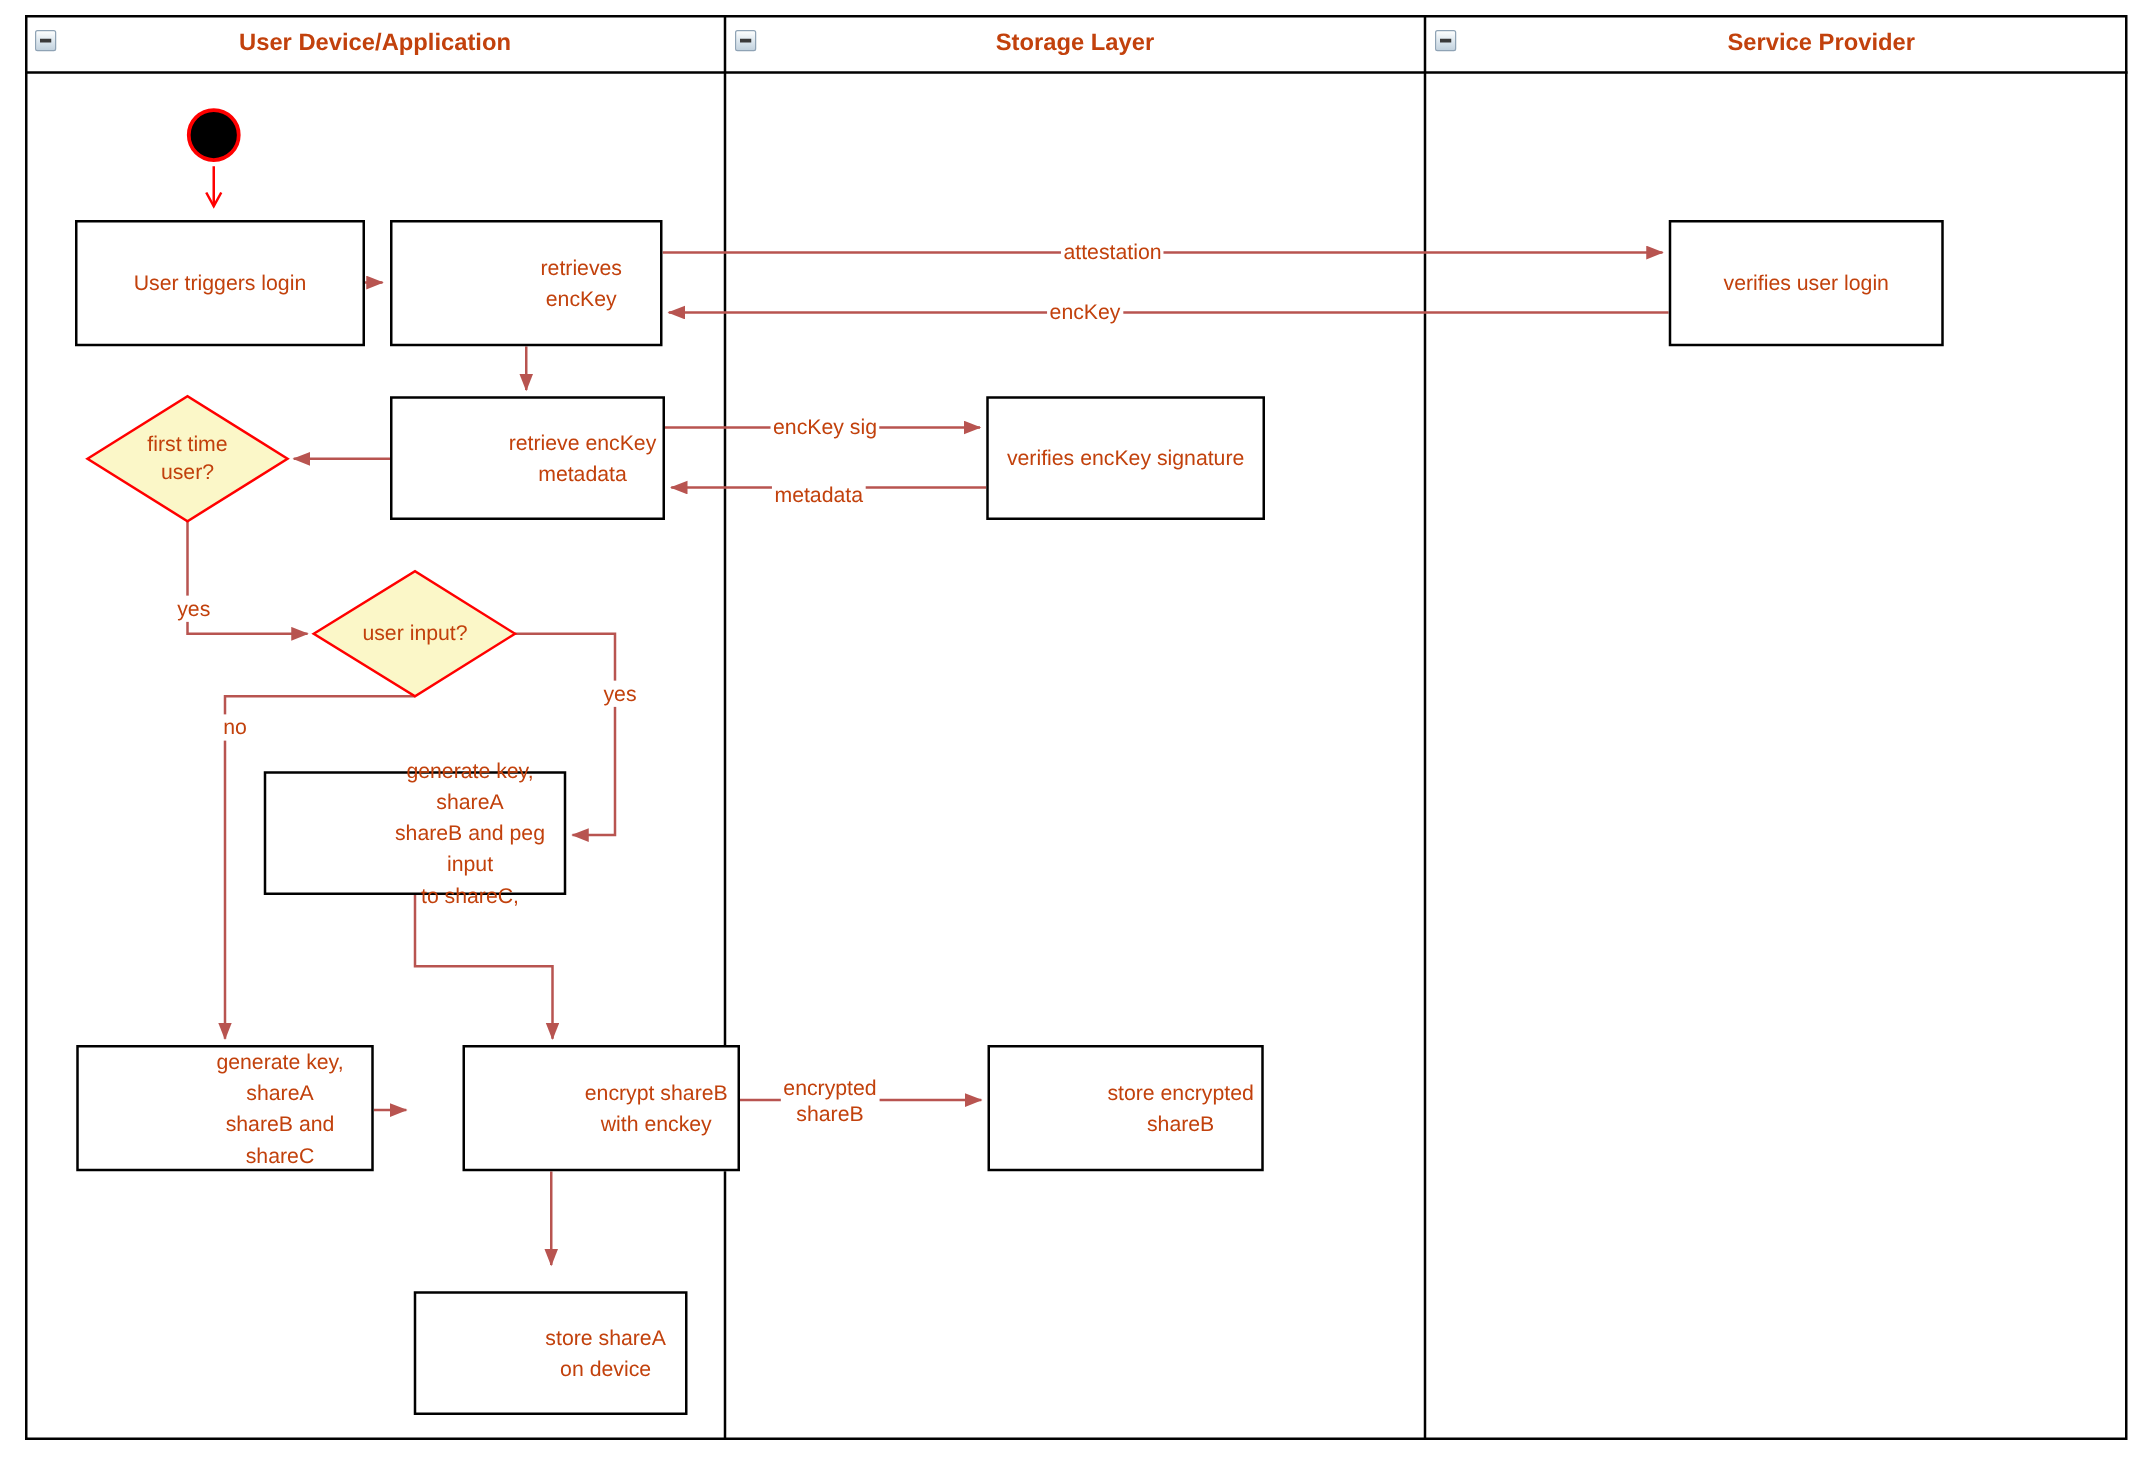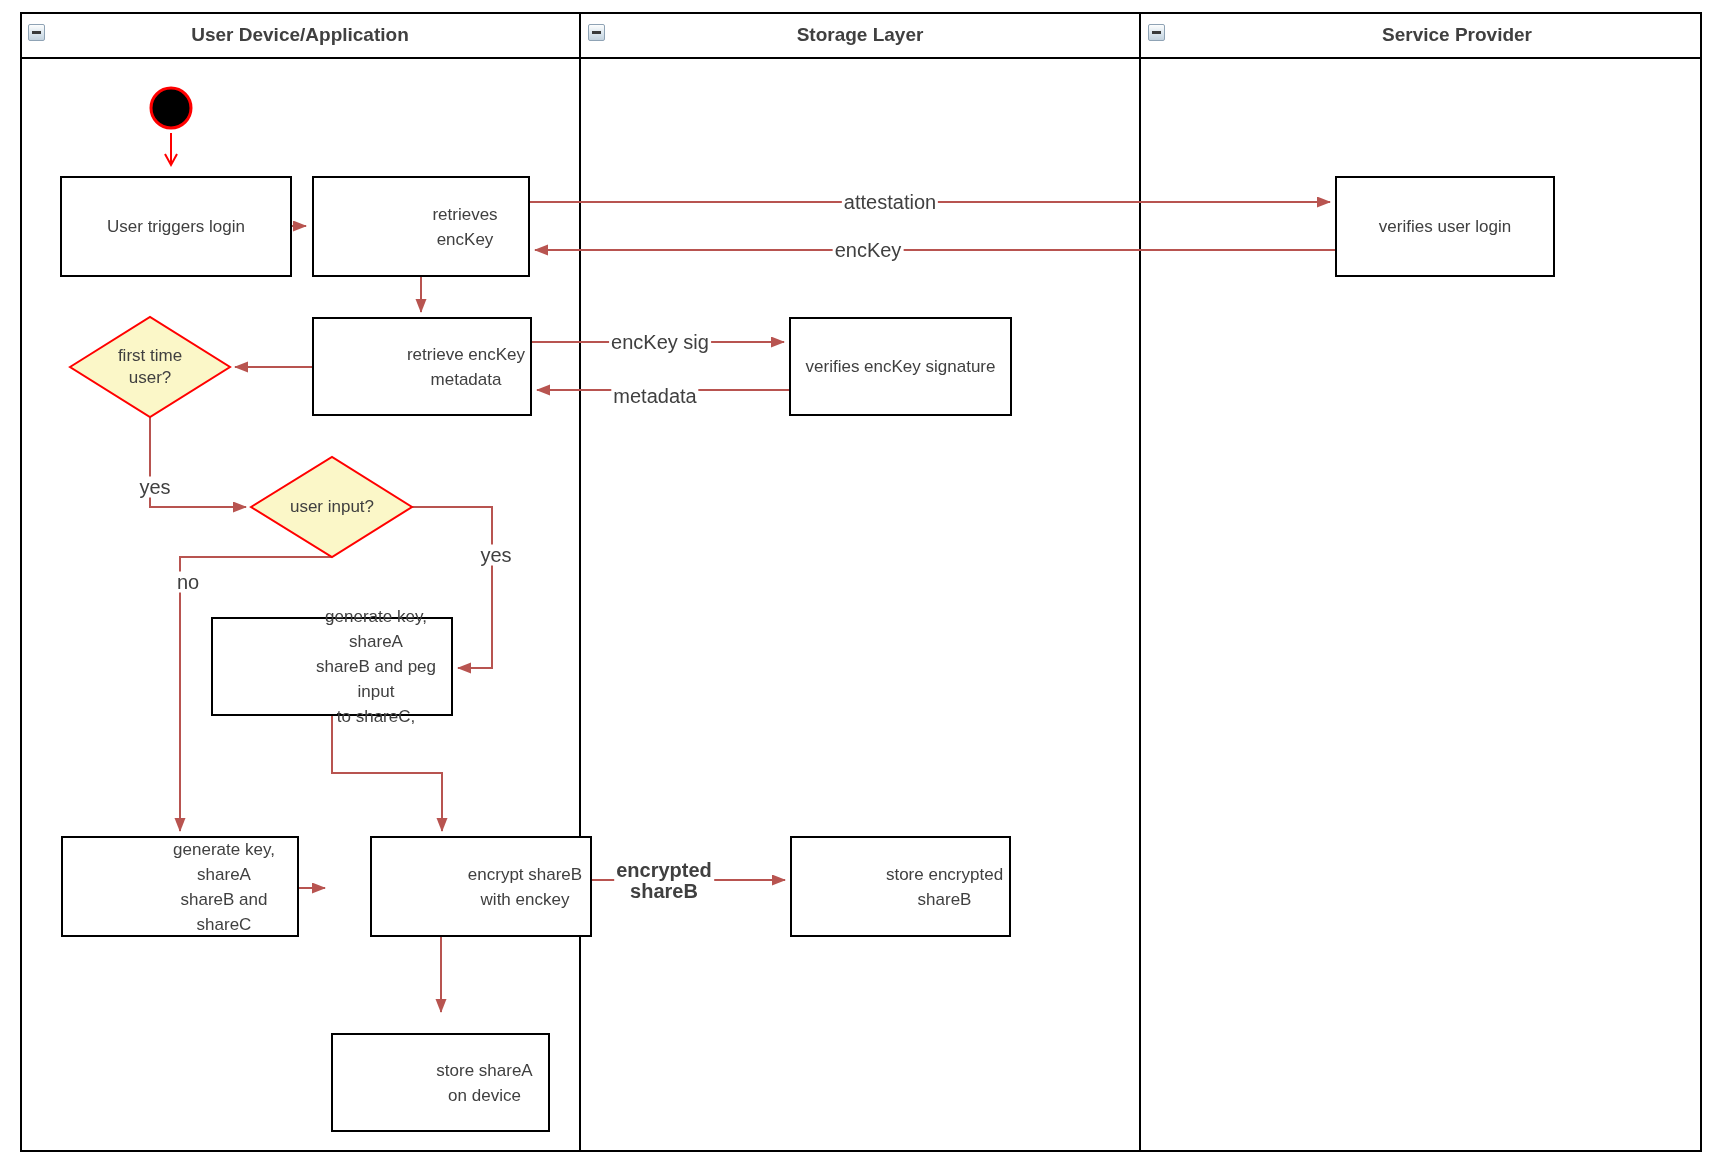--- a/index.html
+++ b/index.html
@@ -1,18 +1,18 @@
 <!DOCTYPE html>
 <html style="--arrow-color: #B85450; --start-color: #FF0000; --decision-border: #FF0000; --decision-fill: #FBF7C8; --shape-border: #000000;"><head>
 <meta charset="utf-8">
 <style>
   html,body{margin:0;padding:0;background:#fff;}
   .canvas{
     position:relative;width:1720px;height:1170px;background:#fff;overflow:hidden;
-    font-family:"Liberation Sans",sans-serif;color:#404040;
+    font-family:"Liberation Sans",sans-serif;color:#c2410c;
   }
   
   .pool{position:absolute;left:20px;top:12px;width:1682px;height:1140px;
         border:2px solid #000;box-sizing:border-box;}
   .vline{position:absolute;top:12px;height:1140px;width:2px;background:#000;}
   .hline{position:absolute;left:20px;top:57px;width:1682px;height:2px;background:#000;}
   .lane-header{position:absolute;top:12px;height:45px;display:flex;align-items:center;
                justify-content:center;font-size:19px;font-weight:bold;}
   .collapse-btn{position:absolute;left:8px;top:12px;width:17px;height:17px;
                 border:1px solid #8fa3b5;border-radius:2px;box-sizing:border-box;
@@ -30,21 +30,21 @@
   .edge{stroke:var(--arrow-color,#B85450);stroke-width:2;fill:none;}
   .edge-start{stroke:var(--start-color,#FF0000);stroke-width:2;fill:none;}
   .mhead{fill:var(--arrow-color,#B85450);}
   .mopen{stroke:var(--start-color,#FF0000);stroke-width:2;fill:none;}
   .decision{fill:var(--decision-fill,#FBF7C8);stroke:var(--decision-border,#FF0000);stroke-width:2;}
   .start-node{fill:#000;stroke:var(--start-color,#FF0000);stroke-width:3;}
   
   .dtext{position:absolute;transform:translate(-50%,-50%);text-align:center;
          font-size:17px;line-height:22px;white-space:pre-line;}
   .elabel{position:absolute;transform:translate(-50%,-50%);text-align:center;
-          font-size:20px;line-height:21px;background:#fff;padding:0 2px;white-space:pre-line;}
+          font-size:17px;line-height:21px;background:#fff;padding:0 2px;white-space:pre-line;}
 </style>
 </head>
 <body>
 
 <div class="canvas">
 
   <div class="pool"></div>
   <div class="vline" style="left:579px;"></div>
   <div class="vline" style="left:1139px;"></div>
   <div class="hline"></div>
@@ -140,19 +140,19 @@
   </div>
 
   <div class="dtext" style="left:150px;top:367px;">first time
 user?</div>
   <div class="dtext" style="left:332px;top:507px;">user input?</div>
 
   <div class="elabel" style="left:890px;top:202px;">attestation</div>
   <div class="elabel" style="left:868px;top:250px;">encKey</div>
   <div class="elabel" style="left:660px;top:342px;">encKey sig</div>
   <div class="elabel" style="left:655px;top:396px;">metadata</div>
-  <div class="elabel" style="left:664px;top:881px;font-weight:bold;">encrypted
+  <div class="elabel" style="left:664px;top:881px;">encrypted
 shareB</div>
   <div class="elabel" style="left:155px;top:487px;">yes</div>
   <div class="elabel" style="left:496px;top:555px;">yes</div>
   <div class="elabel" style="left:188px;top:582px;">no</div>
 
 </div>
 
 </body></html>

